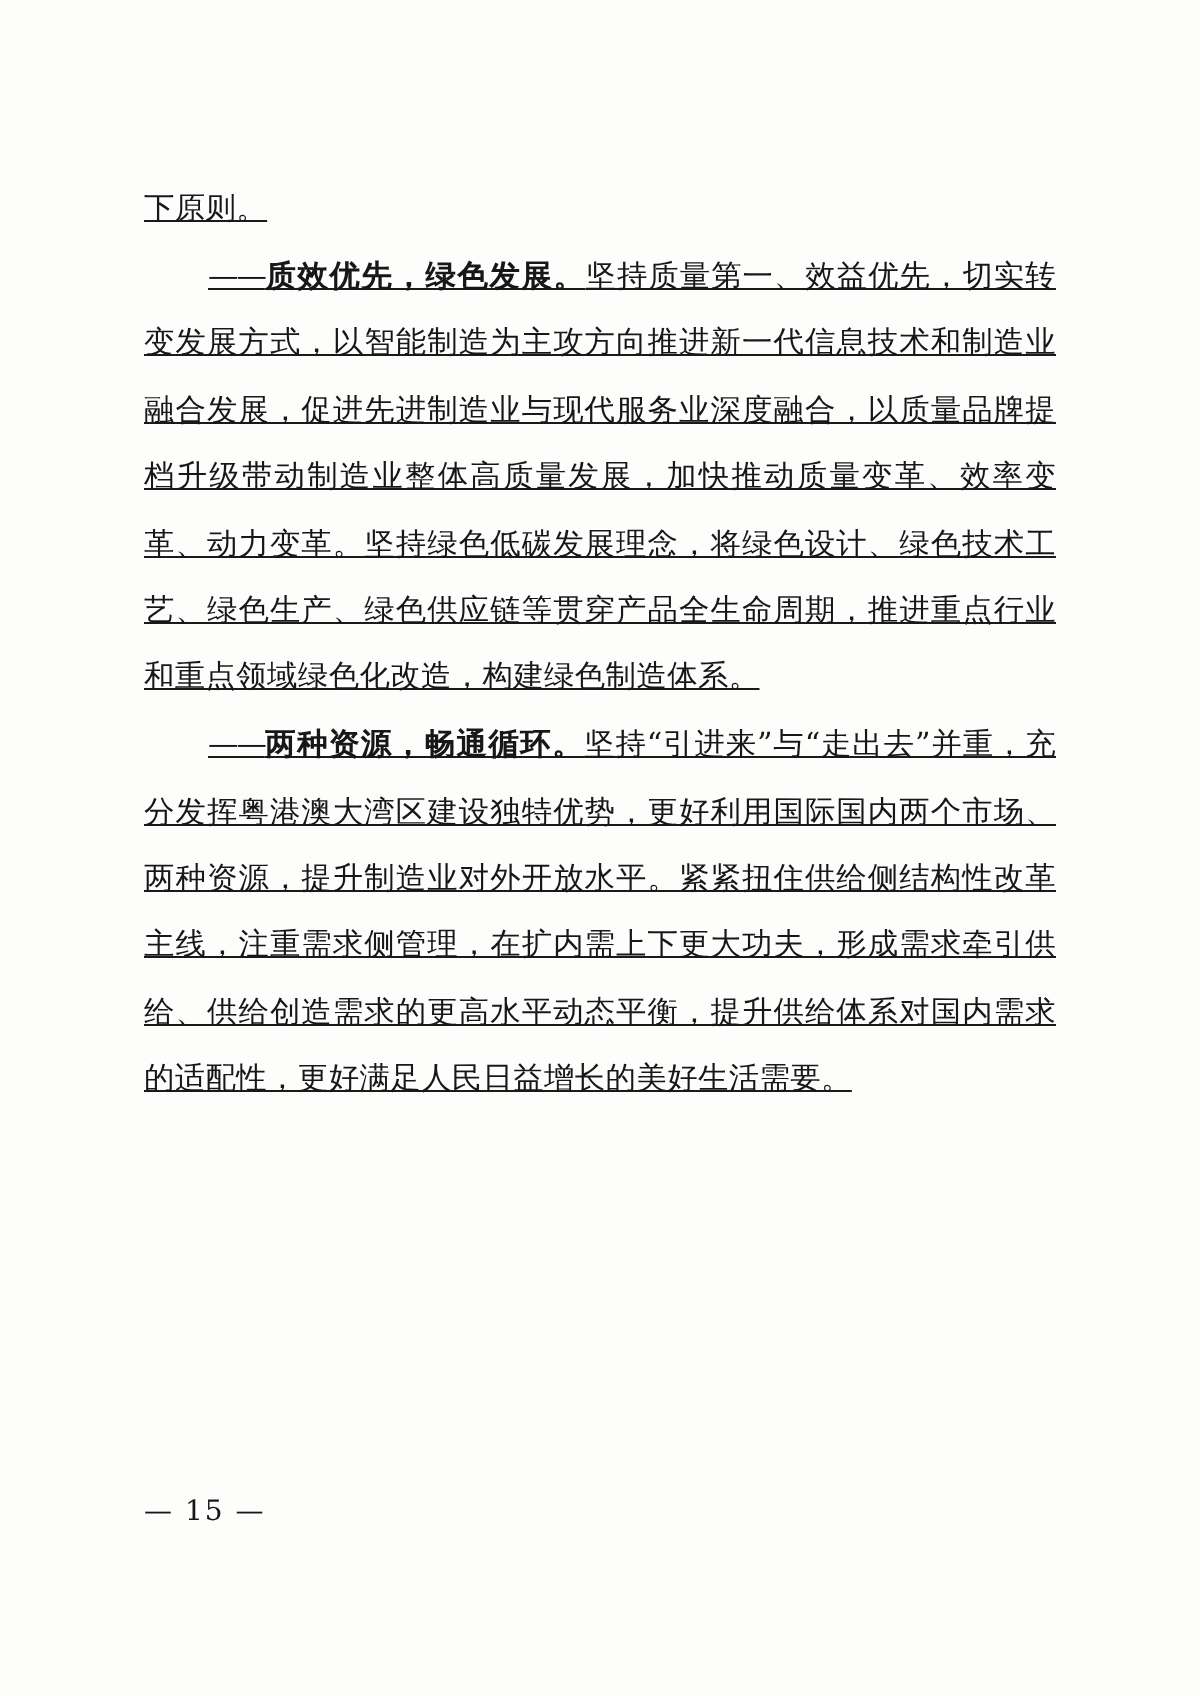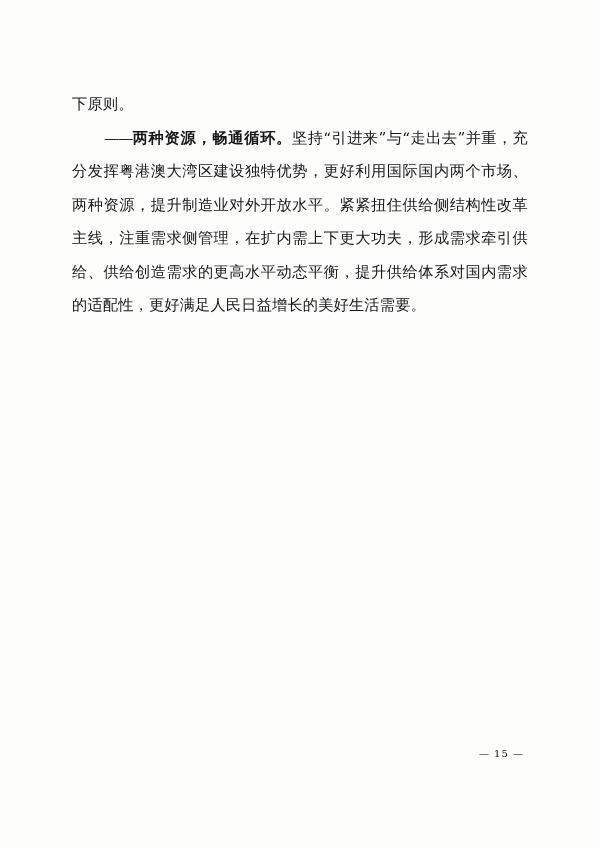--- a/index.html
+++ b/index.html
@@ -14,20 +14,21 @@
     color: #1a1a1a;
     overflow: hidden;
   }
   .page {
     position: relative;
     width: 600px;
     height: 848px;
     background: #fdfdfc;
     box-sizing: border-box;
     padding: 88px 72px 16px 72px;
+    text-decoration: underline;
   }
   .body-text {
     font-size: 15.2px;
     line-height: 33.4px;
     text-align: justify;
     text-justify: inter-ideograph;
     letter-spacing: 0.2px;
     color: #17171a;
   }
   .para {
@@ -42,40 +43,41 @@
     letter-spacing: 0.5px;
   }
   .dash {
     letter-spacing: -1px;
   }
   .footer {
     position: absolute;
     left: 72px;
     right: 72px;
     top: 748px;
-    text-align: right;
-    font-size: 10px;
+    text-align: left;
+    font-size: 14px;
     color: #17171a;
     letter-spacing: 1px;
   }
   .page-num-wrap {
     display: inline-block;
     padding-right: 4px;
   }
 </style>
 </head>
 <body>
 
 <div class="page">
 
   <div class="body-text">
 
     <p class="para"><span>下原则。</span></p>
 
 
+    <p class="para indent"><span class="dash">——</span><span class="lead">质效优先，绿色发展。</span><span>坚持质量第一、效益优先，切实转变发展方式，以智能制造为主攻方向推进新一代信息技术和制造业融合发展，促进先进制造业与现代服务业深度融合，以质量品牌提档升级带动制造业整体高质量发展，加快推动质量变革、效率变革、动力变革。坚持绿色低碳发展理念，将绿色设计、绿色技术工艺、绿色生产、绿色供应链等贯穿产品全生命周期，推进重点行业和重点领域绿色化改造，构建绿色制造体系。</span></p>
 
     <p class="para indent"><span class="dash">——</span><span class="lead">两种资源，畅通循环。</span><span>坚持“引进来”与“走出去”并重，充分发挥粤港澳大湾区建设独特优势，更好利用国际国内两个市场、两种资源，提升制造业对外开放水平。紧紧扭住供给侧结构性改革主线，注重需求侧管理，在扩内需上下更大功夫，形成需求牵引供给、供给创造需求的更高水平动态平衡，提升供给体系对国内需求的适配性，更好满足人民日益增长的美好生活需要。</span></p>
 
   </div>
 
   <div class="footer">
     <span class="page-num-wrap">— 15 —</span>
   </div>
 
 </div>

